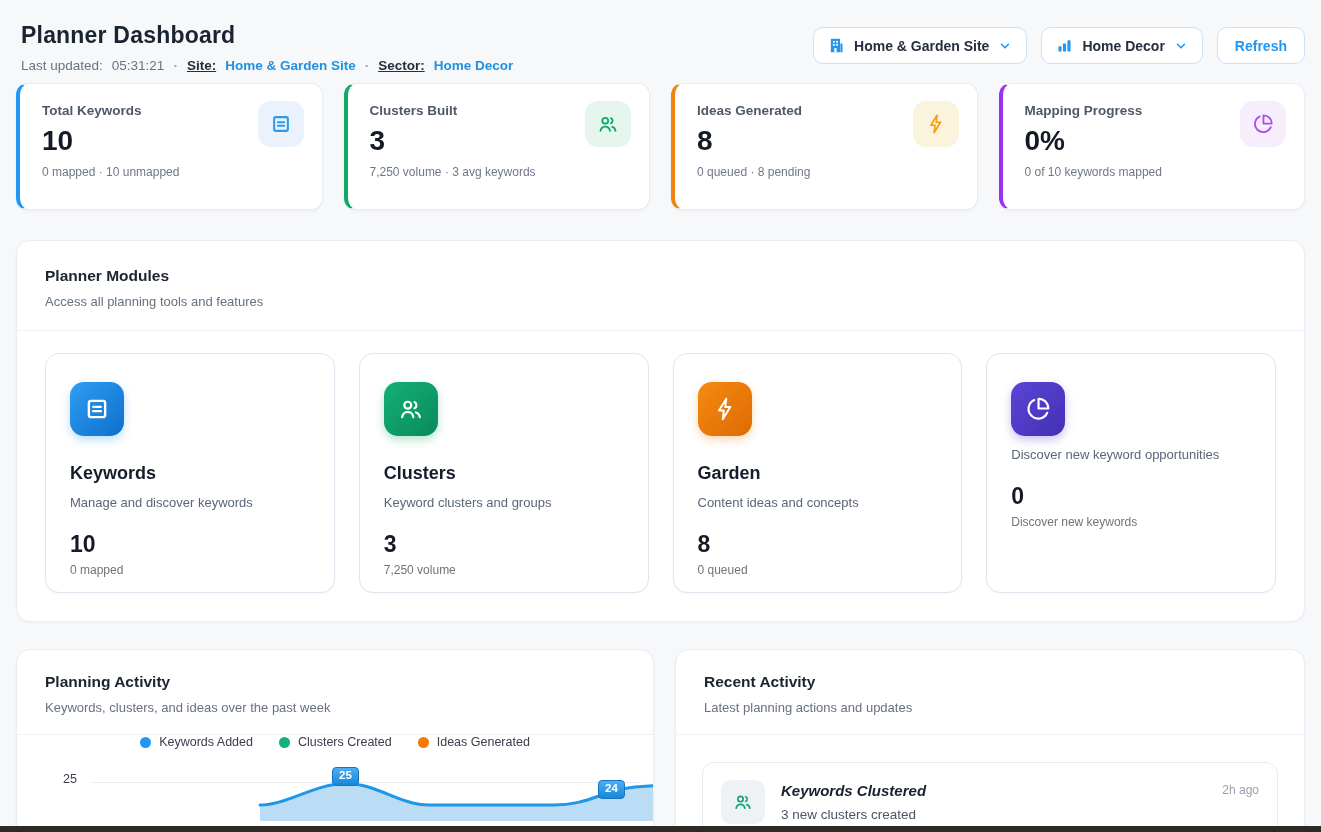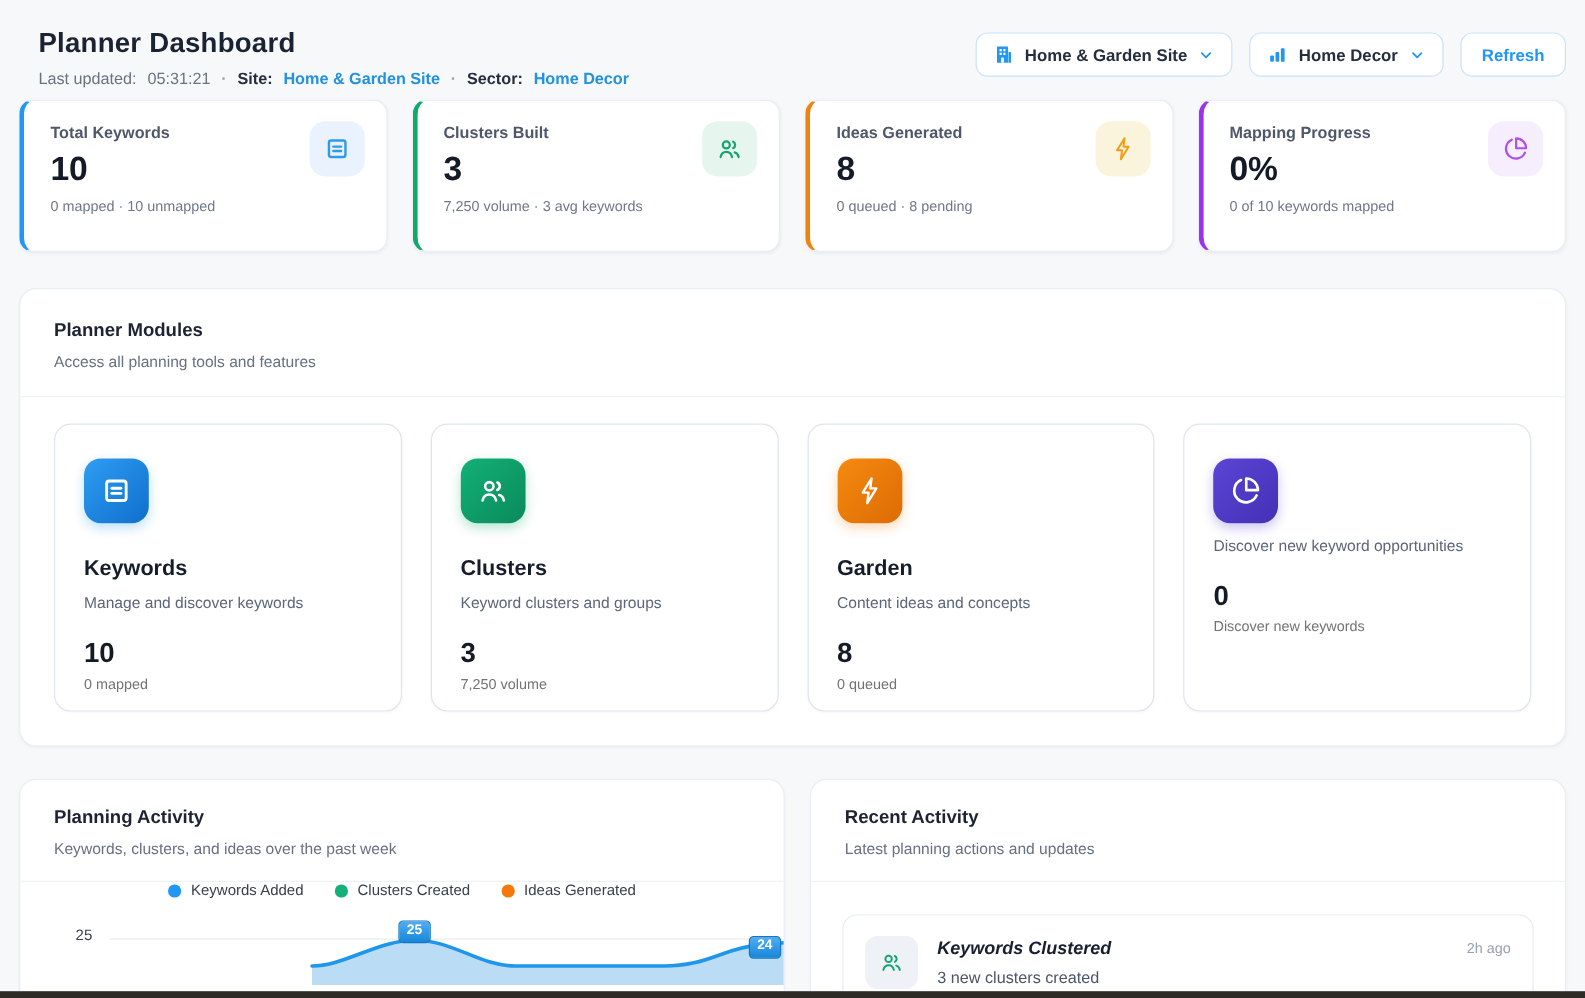--- a/index.html
+++ b/index.html
@@ -4,24 +4,24 @@
 <style>
   * { margin:0; padding:0; box-sizing:border-box; }
   html,body { width:1321px; height:832px; overflow:hidden; }
   body {
     background:#f7f8fa;
     font-family:"Liberation Sans","DejaVu Sans",sans-serif;
     color:#1a2332;
     position:relative;
   }
   
-  .page-header { display:flex; justify-content:space-between; align-items:flex-start; padding:22px 16px 0 32px; }
+  .page-header { display:flex; justify-content:space-between; align-items:flex-start; padding:22px 16px 0 21px; }
   .page-title { font-size:23px; font-weight:800; letter-spacing:.2px; color:#1a2332; }
   .meta-row { display:flex; align-items:center; gap:9px; margin-top:9px; font-size:13.5px; color:#6a7382; }
-  .meta-strong { color:#252e3e; font-weight:700; }
+  .meta-strong { color:#252e3e; font-weight:700;text-decoration:underline; }
   .meta-link { color:#2191e0; font-weight:700; text-decoration:none; cursor:pointer; }
   .meta-dot { color:#9aa3b0; font-weight:700; }
   .header-controls { display:flex; gap:14px; margin-top:5px; }
   .hdr-btn {
     display:flex; align-items:center; gap:9px;
     background:#fff; border:1.5px solid #c9e2fa; border-radius:10px;
     padding:9px 14px; font-size:14px; font-weight:700; color:#252e3e;
     font-family:inherit; cursor:pointer;
   }
   .hdr-btn .blue-ic { color:#2196f3; display:flex; }
@@ -80,21 +80,21 @@
   .plot { position:relative; height:60px; margin-top:12px; }
   .ytick { position:absolute; left:46px; top:11px; font-size:12.5px; color:#39404c; }
   .gridline { position:absolute; left:74px; width:550px; top:21px; height:1px; background:#e8ebef; }
   .plot svg { position:absolute; left:0; top:0; }
   .pt-badge {
     position:absolute; background:linear-gradient(180deg,#4fadf2,#1787da);
     border:1px solid #1575c0; border-radius:4px; color:#fff;
     font-size:11.5px; font-weight:700; padding:1px 6px 2px; line-height:1.2;
   }
   .badge-25 { left:315px; top:6px; }
-  .badge-24 { left:607px; top:19px; }
+  .badge-24 { left:581px; top:19px; }
   
   .recent-list { padding:27px 26px; }
   .activity-item { display:flex; align-items:flex-start; gap:16px; border:1px solid #e7ebf2; border-radius:12px; padding:17px 18px; background:#fff; }
   .activity-chip { width:44px; height:44px; border-radius:10px; background:#eef1f6; color:#16a56f; display:flex; align-items:center; justify-content:center; flex:none; }
   .activity-chip svg { width:20px; height:20px; }
   .activity-title { font-size:15px; font-weight:800; color:#18202e; margin-top:2px;font-style:italic; }
   .activity-desc { font-size:13.5px; color:#4a5565; margin-top:8px; }
   .activity-time { margin-left:auto; font-size:12px; color:#97a0ae; margin-top:3px; }
   
   .bottom-bar { position:absolute; left:0; top:826px; width:1321px; height:6px; background:#2e2b26; }

